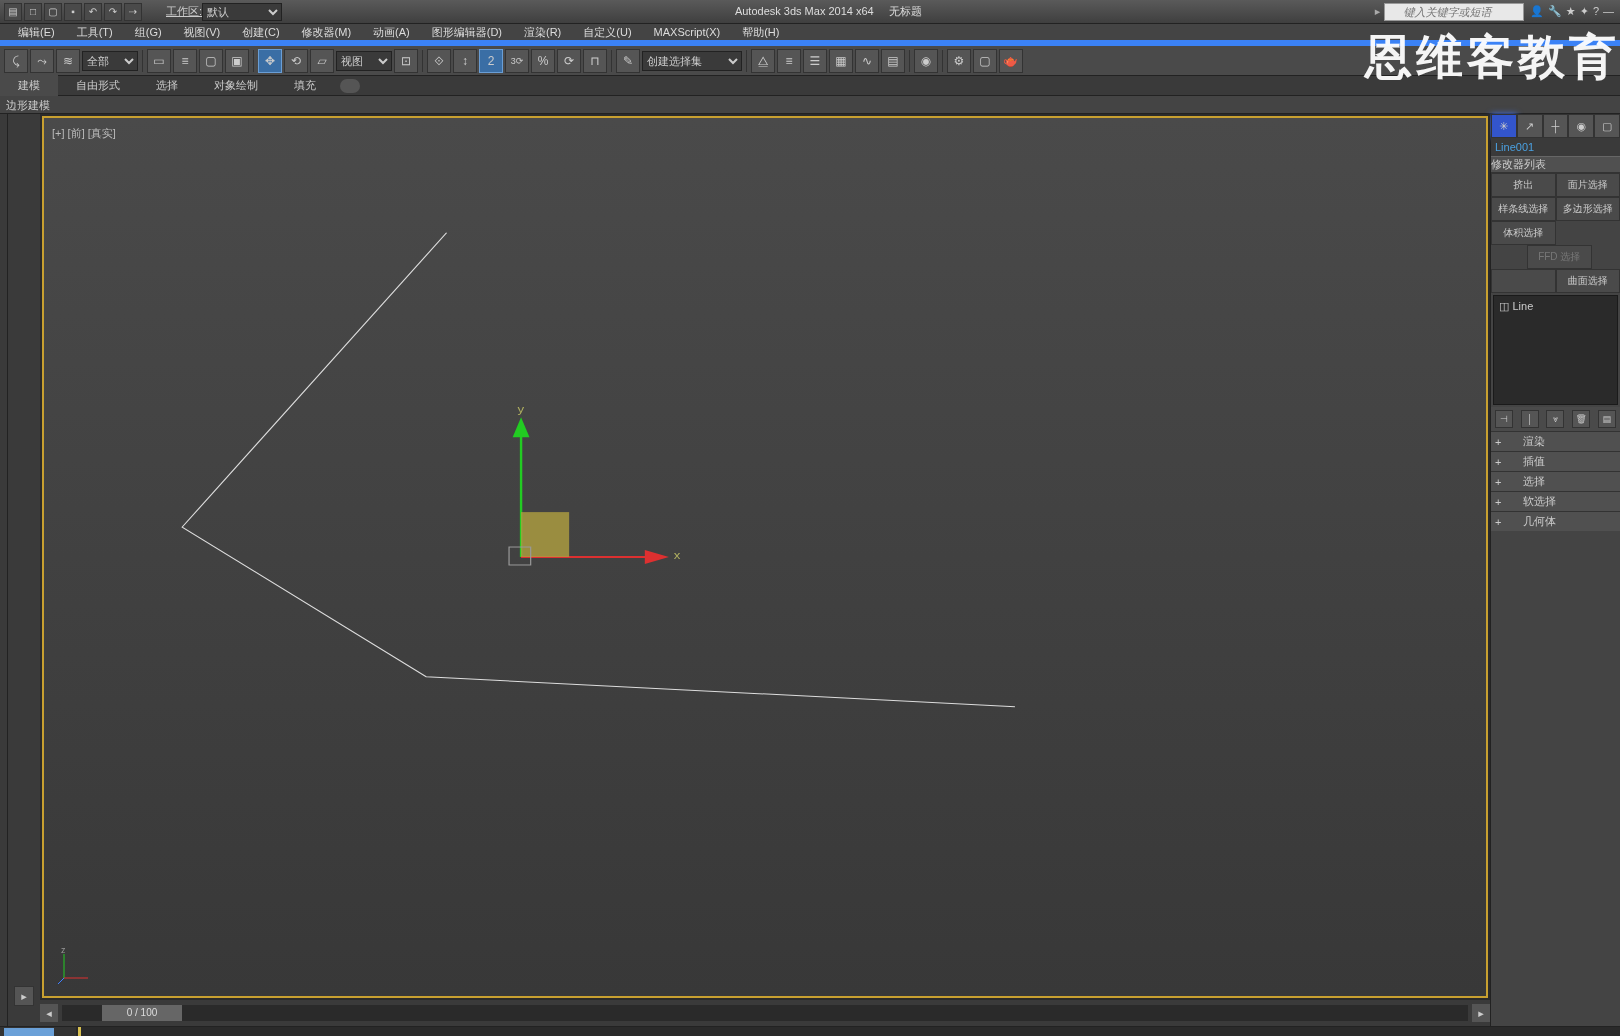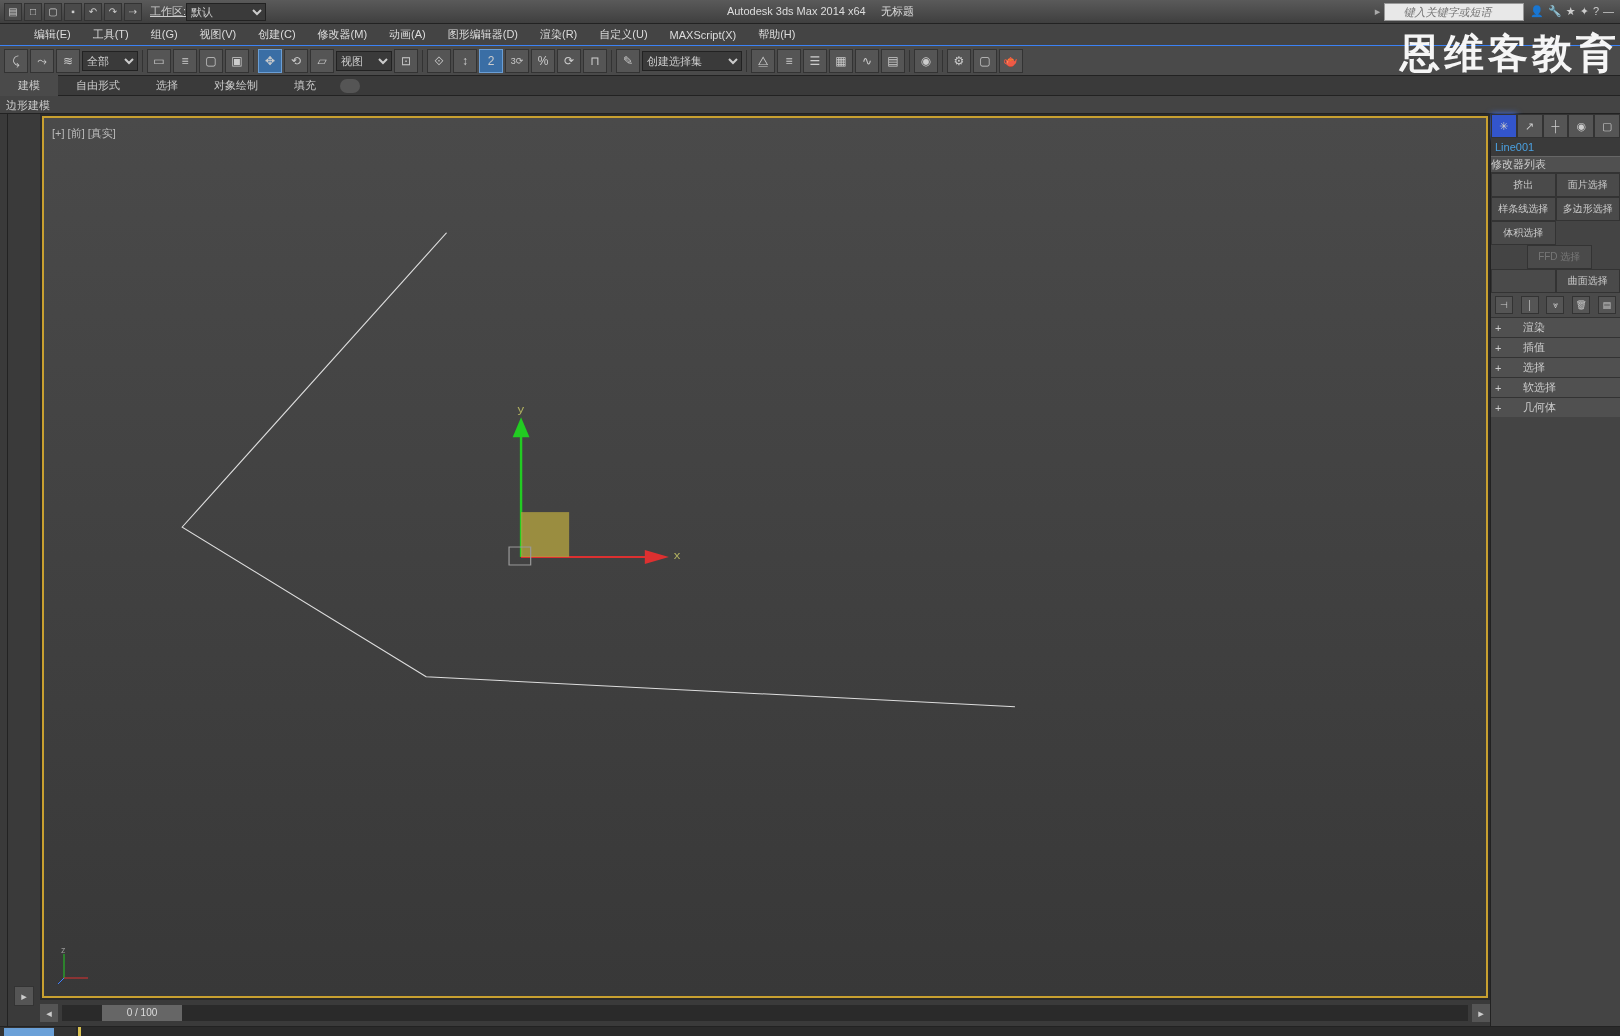--- a/index.html
+++ b/index.html
@@ -2,29 +2,29 @@
 <html><head>
 <meta charset="utf-8">
 <style>
 * { margin: 0; padding: 0; box-sizing: border-box; font-family: "Microsoft YaHei", Arial, sans-serif; }
 body { background: #3a3a3a; color: #cccccc; font-size: 11px; overflow: hidden; width: 1620px; height: 1036px; }
 
 
 .title-bar { height: 24px; background: linear-gradient(#5a5a5a, #3f3f3f); display: flex; align-items: center; border-bottom: 1px solid #222; }
 .title-bar .qat { display: flex; gap: 2px; padding: 0 4px; }
 .title-bar .qat-btn { width: 18px; height: 18px; background: #4a4a4a; border: 1px solid #333; display: flex; align-items: center; justify-content: center; font-size: 10px; }
-.title-bar .workspace-label { margin-left: 4px; color: #ccc; text-decoration: underline; }
+.title-bar .workspace-label { margin-left: 20px; color: #ccc; text-decoration: underline; }
 .title-bar select { background: #3a3a3a; color: #ccc; border: 1px solid #222; height: 18px; font-size: 11px; }
 .title-bar .center-title { flex: 1; text-align: center; color: #ddd; }
 .title-bar .search-box { background: #e8e8e8; border: 1px solid #999; height: 18px; width: 140px; font-size: 11px; padding: 0 18px; color: #888; font-style: italic; }
 .title-bar .right-icons { display: flex; gap: 4px; padding: 0 6px; }
-.watermark { position: absolute; right: 0; top: 26px; font-size: 40px; font-weight: bold; color: #ffffff; opacity: 0.95; z-index: 999; letter-spacing: 4px; pointer-events: none; }
-
-
-.menu-bar { height: 22px; background: #444; display: flex; align-items: center; padding: 0 24px; gap: 2px; border-bottom: 1px solid #3b82f6; }
+.watermark { position: absolute; right: 0; top: 26px; font-size: 47px; font-weight: bold; color: #ffffff; opacity: 0.95; z-index: 999; letter-spacing: 4px; pointer-events: none; }
+
+
+.menu-bar { height: 22px; background: #444; display: flex; align-items: center; padding: 0 8px; gap: 2px; border-bottom: 6px solid #3b82f6; }
 .menu-item { padding: 3px 10px; color: #ddd; cursor: default; }
 
 
 .main-toolbar { height: 30px; background: #4a4a4a; display: flex; align-items: center; padding: 0 4px; gap: 2px; border-bottom: 1px solid #222; }
 .tb-btn { width: 24px; height: 24px; background: #555; border: 1px solid #333; display: flex; align-items: center; justify-content: center; font-size: 12px; }
 .tb-btn.active { background: #3a6ea5; border-color: #6a9ed5; }
 .tb-sep { width: 1px; height: 22px; background: #333; margin: 0 2px; }
 .tb-select { background: #3a3a3a; color: #ccc; border: 1px solid #222; height: 20px; font-size: 11px; }
 
 
@@ -236,20 +236,23 @@
     <div class="cp-section-title">修改器列表</div>
     <div class="cp-btn-grid">
       <div class="cp-btn">挤出</div>
       <div class="cp-btn">面片选择</div>
       <div class="cp-btn">样条线选择</div>
       <div class="cp-btn">多边形选择</div>
       <div class="cp-btn">体积选择</div>
       <div class="cp-btn dim">FFD 选择</div>
       <div class="cp-btn" style="width:50%">&nbsp;</div>
       <div class="cp-btn">曲面选择</div>
+    </div>
+    <div class="cp-stack-box">
+      <div class="cp-stack-item">◫ <span>Line</span></div>
     </div>
     <div class="cp-stack-tools">
       <div class="st-btn">⊣</div>
       <div class="st-btn">│</div>
       <div class="st-btn">⩔</div>
       <div class="st-btn">🗑</div>
       <div class="st-btn">▤</div>
     </div>
     <div class="cp-rollout">
       <div class="cp-rollout-header">

